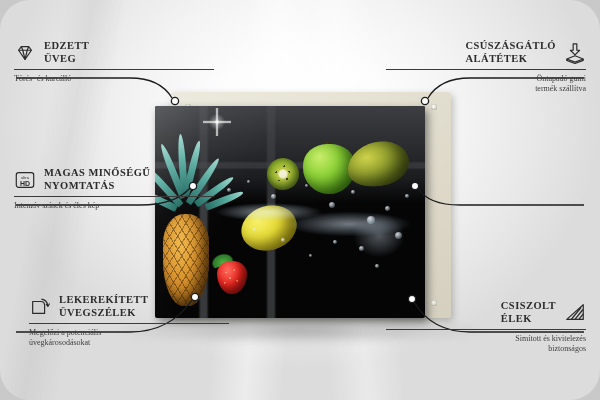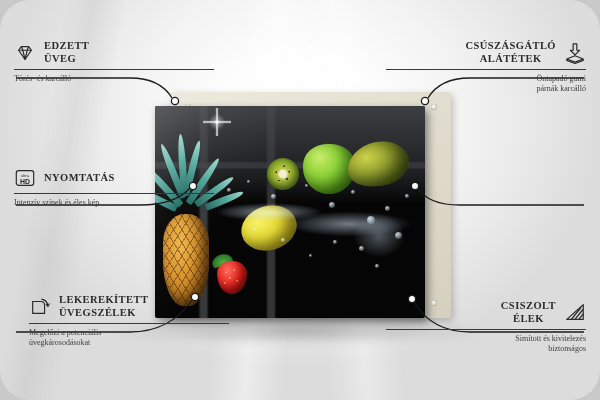--- a/index.html
+++ b/index.html
@@ -163,21 +163,21 @@
   
   .feature { position:absolute; width:200px; }
   .feature .head { display:flex; align-items:center; gap:8px; }
   .feature.right .head { justify-content:flex-end; }
   .feature .titles {
     font-family:"Liberation Serif", serif;
     font-weight:700; font-size:10.5px; line-height:12.5px;
     letter-spacing:.45px; color:#2b2b2b; text-transform:uppercase;
     white-space:nowrap;
   }
-  .feature.right .titles { text-align:center; }
+  .feature.right .titles { text-align:left; }
   .feature .rule { height:1px; background:#3a3a3a; margin:4px 0 4px; width:100%; }
   .feature .desc {
     font-family:"Liberation Serif", serif;
     font-size:8px; line-height:10px; color:#3d3d3d; white-space:nowrap;
   }
   .feature.right .desc { text-align:right; }
   .ico { width:22px; height:22px; flex:0 0 22px; color:#2b2b2b; }
   .ico svg { display:block; width:22px; height:22px; }
 
   .f1 { left:14px; top:40px; }
@@ -307,20 +307,21 @@
   <div class="feature left f2">
     <div class="head">
       <span class="ico">
         <svg viewBox="0 0 24 24">
           <rect x="2.5" y="4" width="19" height="16" rx="2.5" fill="none" stroke="currentColor" stroke-width="1.3"></rect>
           <text x="12" y="11" font-family="Liberation Sans, sans-serif" font-size="4.4" text-anchor="middle" fill="currentColor">ultra</text>
           <text x="12" y="18" font-family="Liberation Sans, sans-serif" font-size="7.6" font-weight="bold" text-anchor="middle" fill="currentColor">HD</text>
         </svg>
       </span>
       <div class="titles">
+        <div>MAGAS MINŐSÉGŰ</div>
         <div>NYOMTATÁS</div>
       </div>
     </div>
     <div class="rule"></div>
     <div class="desc">Intenzív színek és éles kép</div>
   </div>
 
   <div class="feature left f3">
     <div class="head">
       <span class="ico">
@@ -349,21 +350,21 @@
       <span class="ico">
         <svg viewBox="0 0 24 24" fill="none" stroke="currentColor" stroke-width="1.3" stroke-linejoin="round">
           <path d="M10 2 H14 V9 H17 L12 14 L7 9 H10 Z"></path>
           <path d="M12 15 L21 18.5 L12 22 L3 18.5 Z"></path>
           <path d="M3 18.5 V20 L12 23.4 L21 20 V18.5"></path>
         </svg>
       </span>
     </div>
     <div class="rule"></div>
     <div class="desc">Öntapadó gumi</div>
-    <div class="desc">párnák karcálló</div>
+    <div class="desc">termék szállítva</div>
   </div>
 
 
   <div class="feature right f6">
     <div class="head">
       <div class="titles">
         <div>CSISZOLT</div>
         <div>ÉLEK</div>
       </div>
       <span class="ico">

